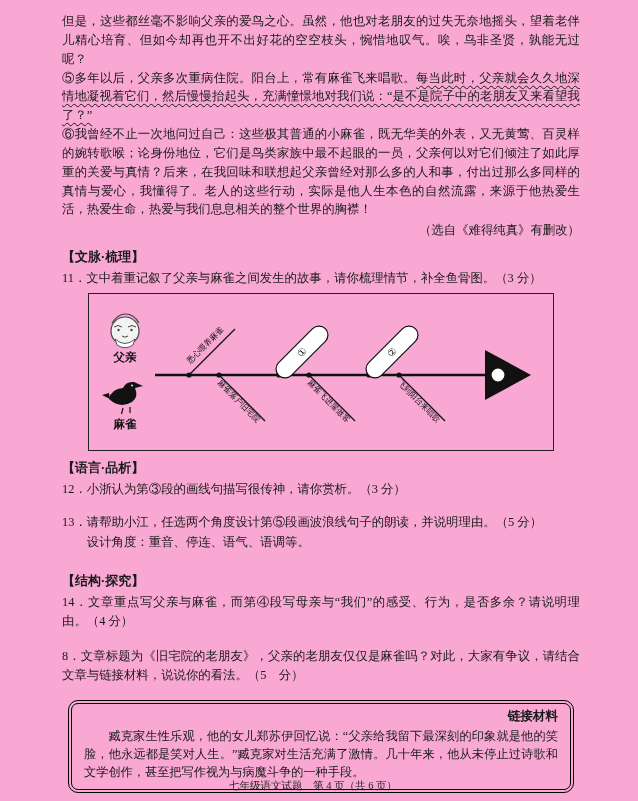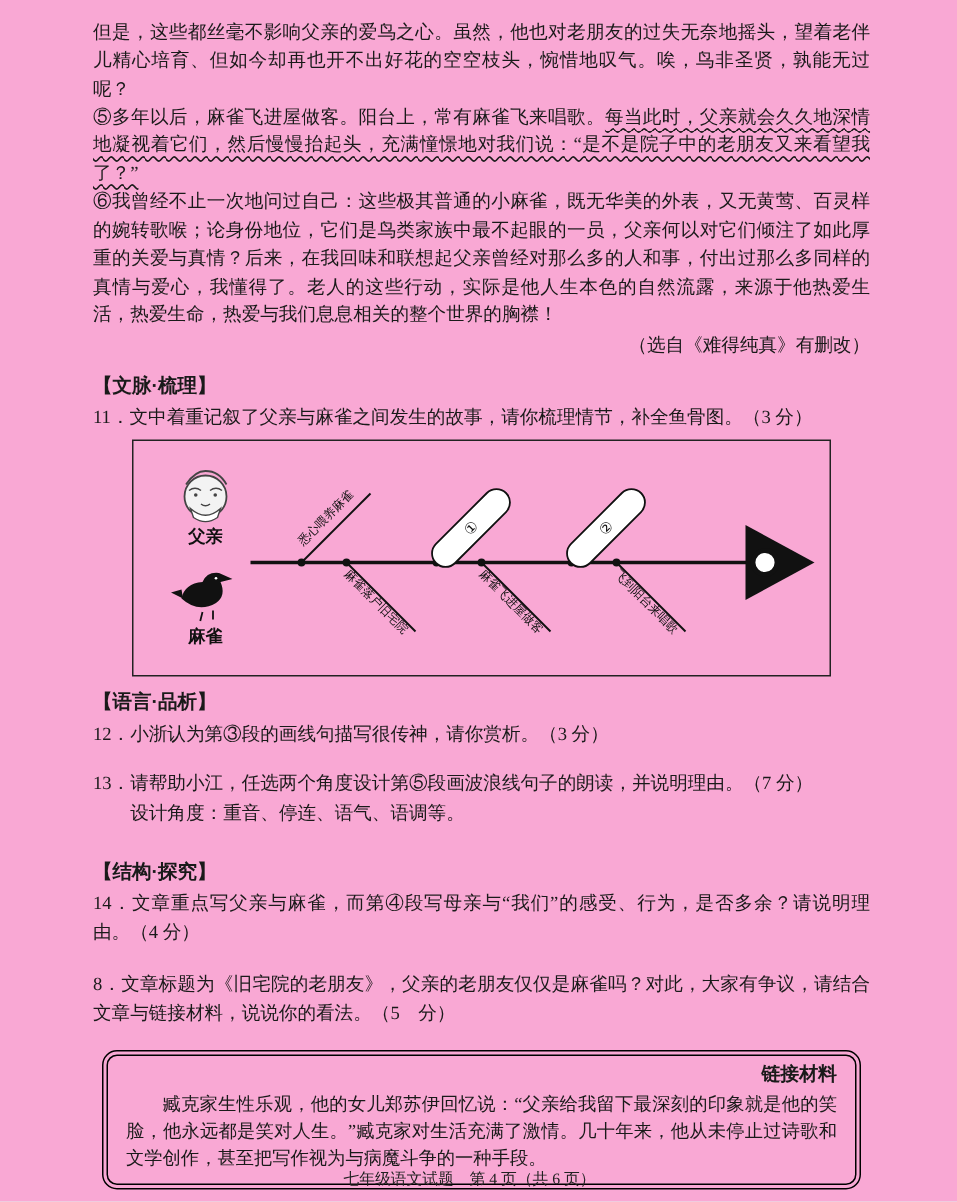--- a/index.html
+++ b/index.html
@@ -49,21 +49,21 @@
   .q-note { text-indent: 2em; }
   .sp-sm { margin-bottom: 14px; }
   .sp-md { margin-bottom: 16px; }
   .sp-lg { margin-bottom: 20px; }
   .diagram-box {
     width: 448px;
     margin: 5px auto 4px;
     border: 1px solid #222;
     padding: 3px 8px;
     display: flex;
-    justify-content: flex-end;
+    justify-content: flex-start;
   }
   .link-box {
     width: 506px;
     margin: 6px auto 4px;
     border: 1.6px solid #000;
     border-radius: 10px;
     padding: 2px;
     box-sizing: border-box;
   }
   .link-box-inner {
@@ -96,21 +96,21 @@
     fill: #111;
   }
 </style>
 </head>
 <body>
 
 <div class="page">
 
   <section>
     <p class="passage">但是，这些都丝毫不影响父亲的爱鸟之心。虽然，他也对老朋友的过失无奈地摇头，望着老伴儿精心培育、但如今却再也开不出好花的空空枝头，惋惜地叹气。唉，鸟非圣贤，孰能无过呢？</p>
-    <p class="passage"><span>⑤多年以后，麻雀飞进屋做客。阳台上，常有麻雀飞来唱歌。</span><span class="wavy">每当此时，父亲就会久久地深情地凝视着它们，然后慢慢抬起头，充满憧憬地对我们说：“是不是院子中的老朋友又来看望我了？”</span></p>
+    <p class="passage"><span>⑤多年以后，父亲多次重病住院。阳台上，常有麻雀飞来唱歌。</span><span class="wavy">每当此时，父亲就会久久地深情地凝视着它们，然后慢慢抬起头，充满憧憬地对我们说：“是不是院子中的老朋友又来看望我了？”</span></p>
     <p class="passage">⑥我曾经不止一次地问过自己：这些极其普通的小麻雀，既无华美的外表，又无黄莺、百灵样的婉转歌喉；论身份地位，它们是鸟类家族中最不起眼的一员，父亲何以对它们倾注了如此厚重的关爱与真情？后来，在我回味和联想起父亲曾经对那么多的人和事，付出过那么多同样的真情与爱心，我懂得了。老人的这些行动，实际是他人生本色的自然流露，来源于他热爱生活，热爱生命，热爱与我们息息相关的整个世界的胸襟！</p>
     <p class="attribution">（选自《难得纯真》有删改）</p>
   </section>
 
   <div class="sec-header">【文脉·梳理】</div>
   <p class="question">11．文中着重记叙了父亲与麻雀之间发生的故事，请你梳理情节，补全鱼骨图。（3 分）</p>
 
   <div class="diagram-box">
     <svg width="436" height="150" viewBox="0 0 436 150">
 
@@ -170,21 +170,21 @@
         <line x1="302" y1="78" x2="348" y2="124"></line>
       </g>
       <text transform="translate(140,106) rotate(45)" text-anchor="middle" font-size="8">麻雀落户旧宅院</text>
       <text transform="translate(230,106) rotate(45)" text-anchor="middle" font-size="8">麻雀飞进屋做客</text>
       <text transform="translate(320,106) rotate(45)" text-anchor="middle" font-size="8">飞到阳台来唱歌</text>
     </svg>
   </div>
 
   <div class="sec-header">【语言·品析】</div>
   <p class="question sp-sm">12．小浙认为第③段的画线句描写很传神，请你赏析。（3 分）</p>
-  <p class="question">13．请帮助小江，任选两个角度设计第⑤段画波浪线句子的朗读，并说明理由。（7 分）</p>
+  <p class="question">13．请帮助小江，任选两个角度设计第⑤段画波浪线句子的朗读，并说明理由。（5 分）</p>
   <p class="question q-note sp-lg">设计角度：重音、停连、语气、语调等。</p>
 
   <div class="sec-header">【结构·探究】</div>
   <p class="question sp-md">14．文章重点写父亲与麻雀，而第④段写母亲与“我们”的感受、行为，是否多余？请说明理由。（4 分）</p>
 
   <p class="question sp-sm">8．文章标题为《旧宅院的老朋友》，父亲的老朋友仅仅是麻雀吗？对此，大家有争议，请结合文章与链接材料，说说你的看法。（5　分）</p>
 
   <div class="link-box">
     <div class="link-box-inner">
       <div class="link-title">链接材料</div>

